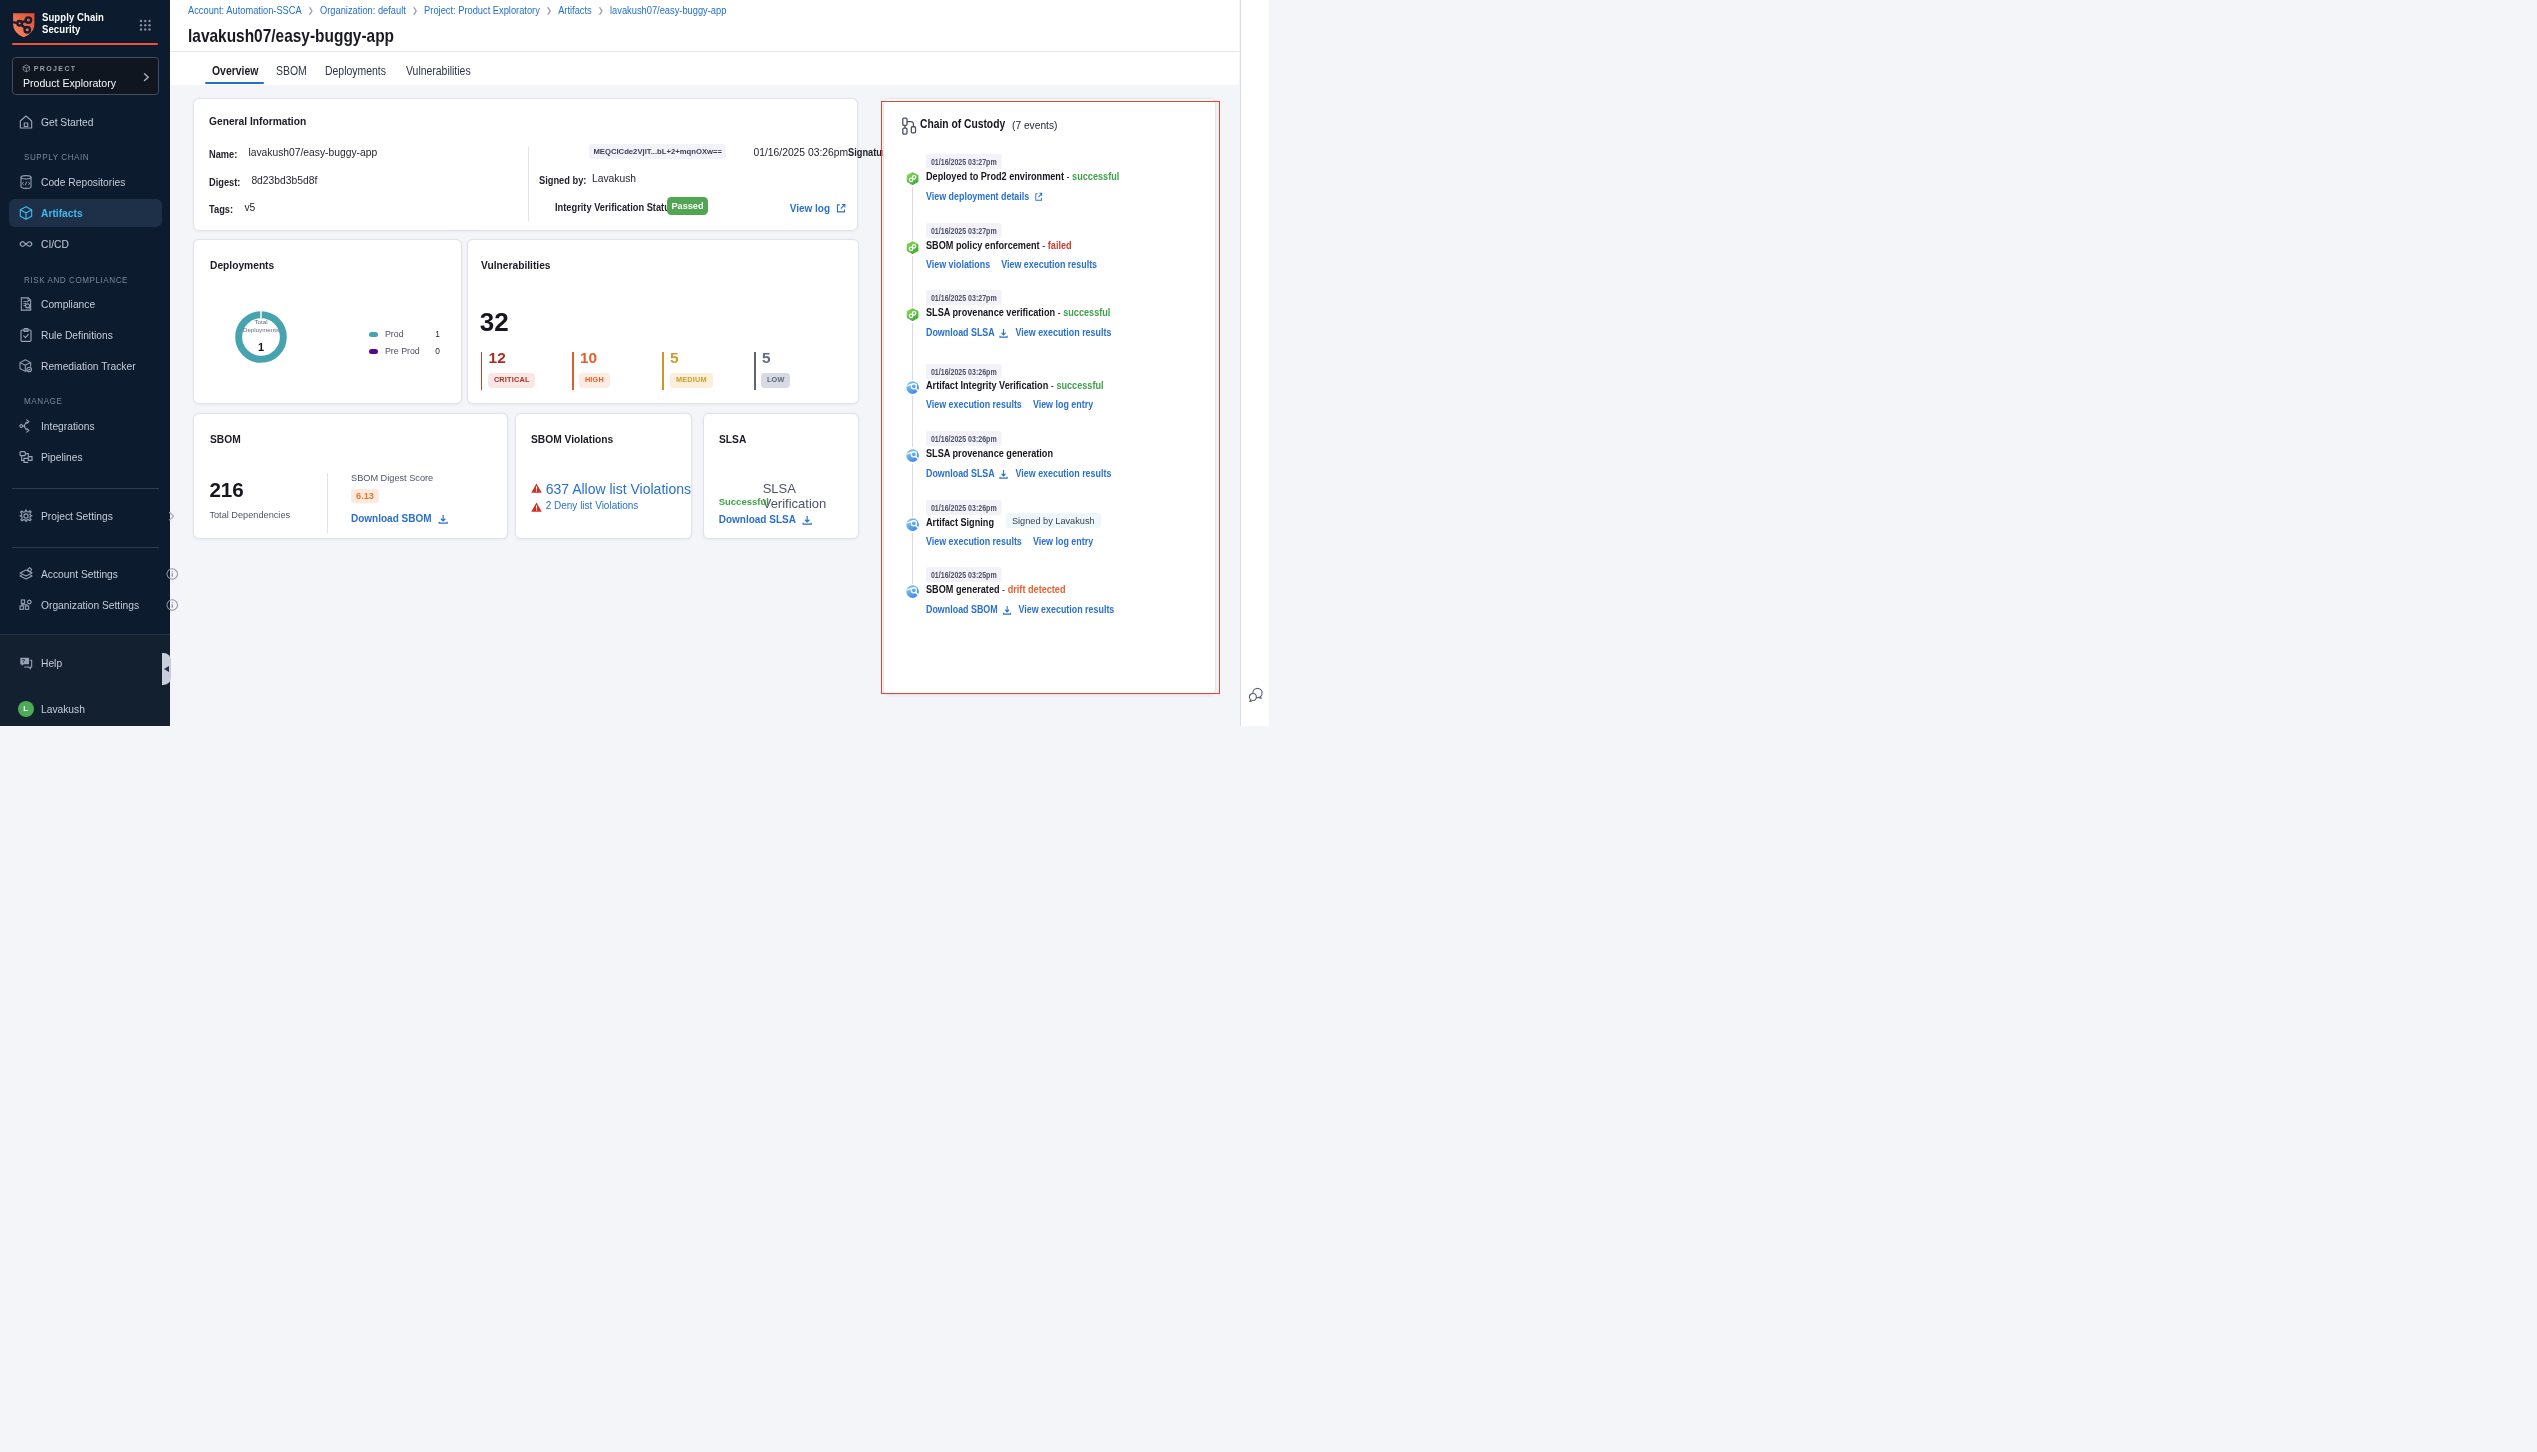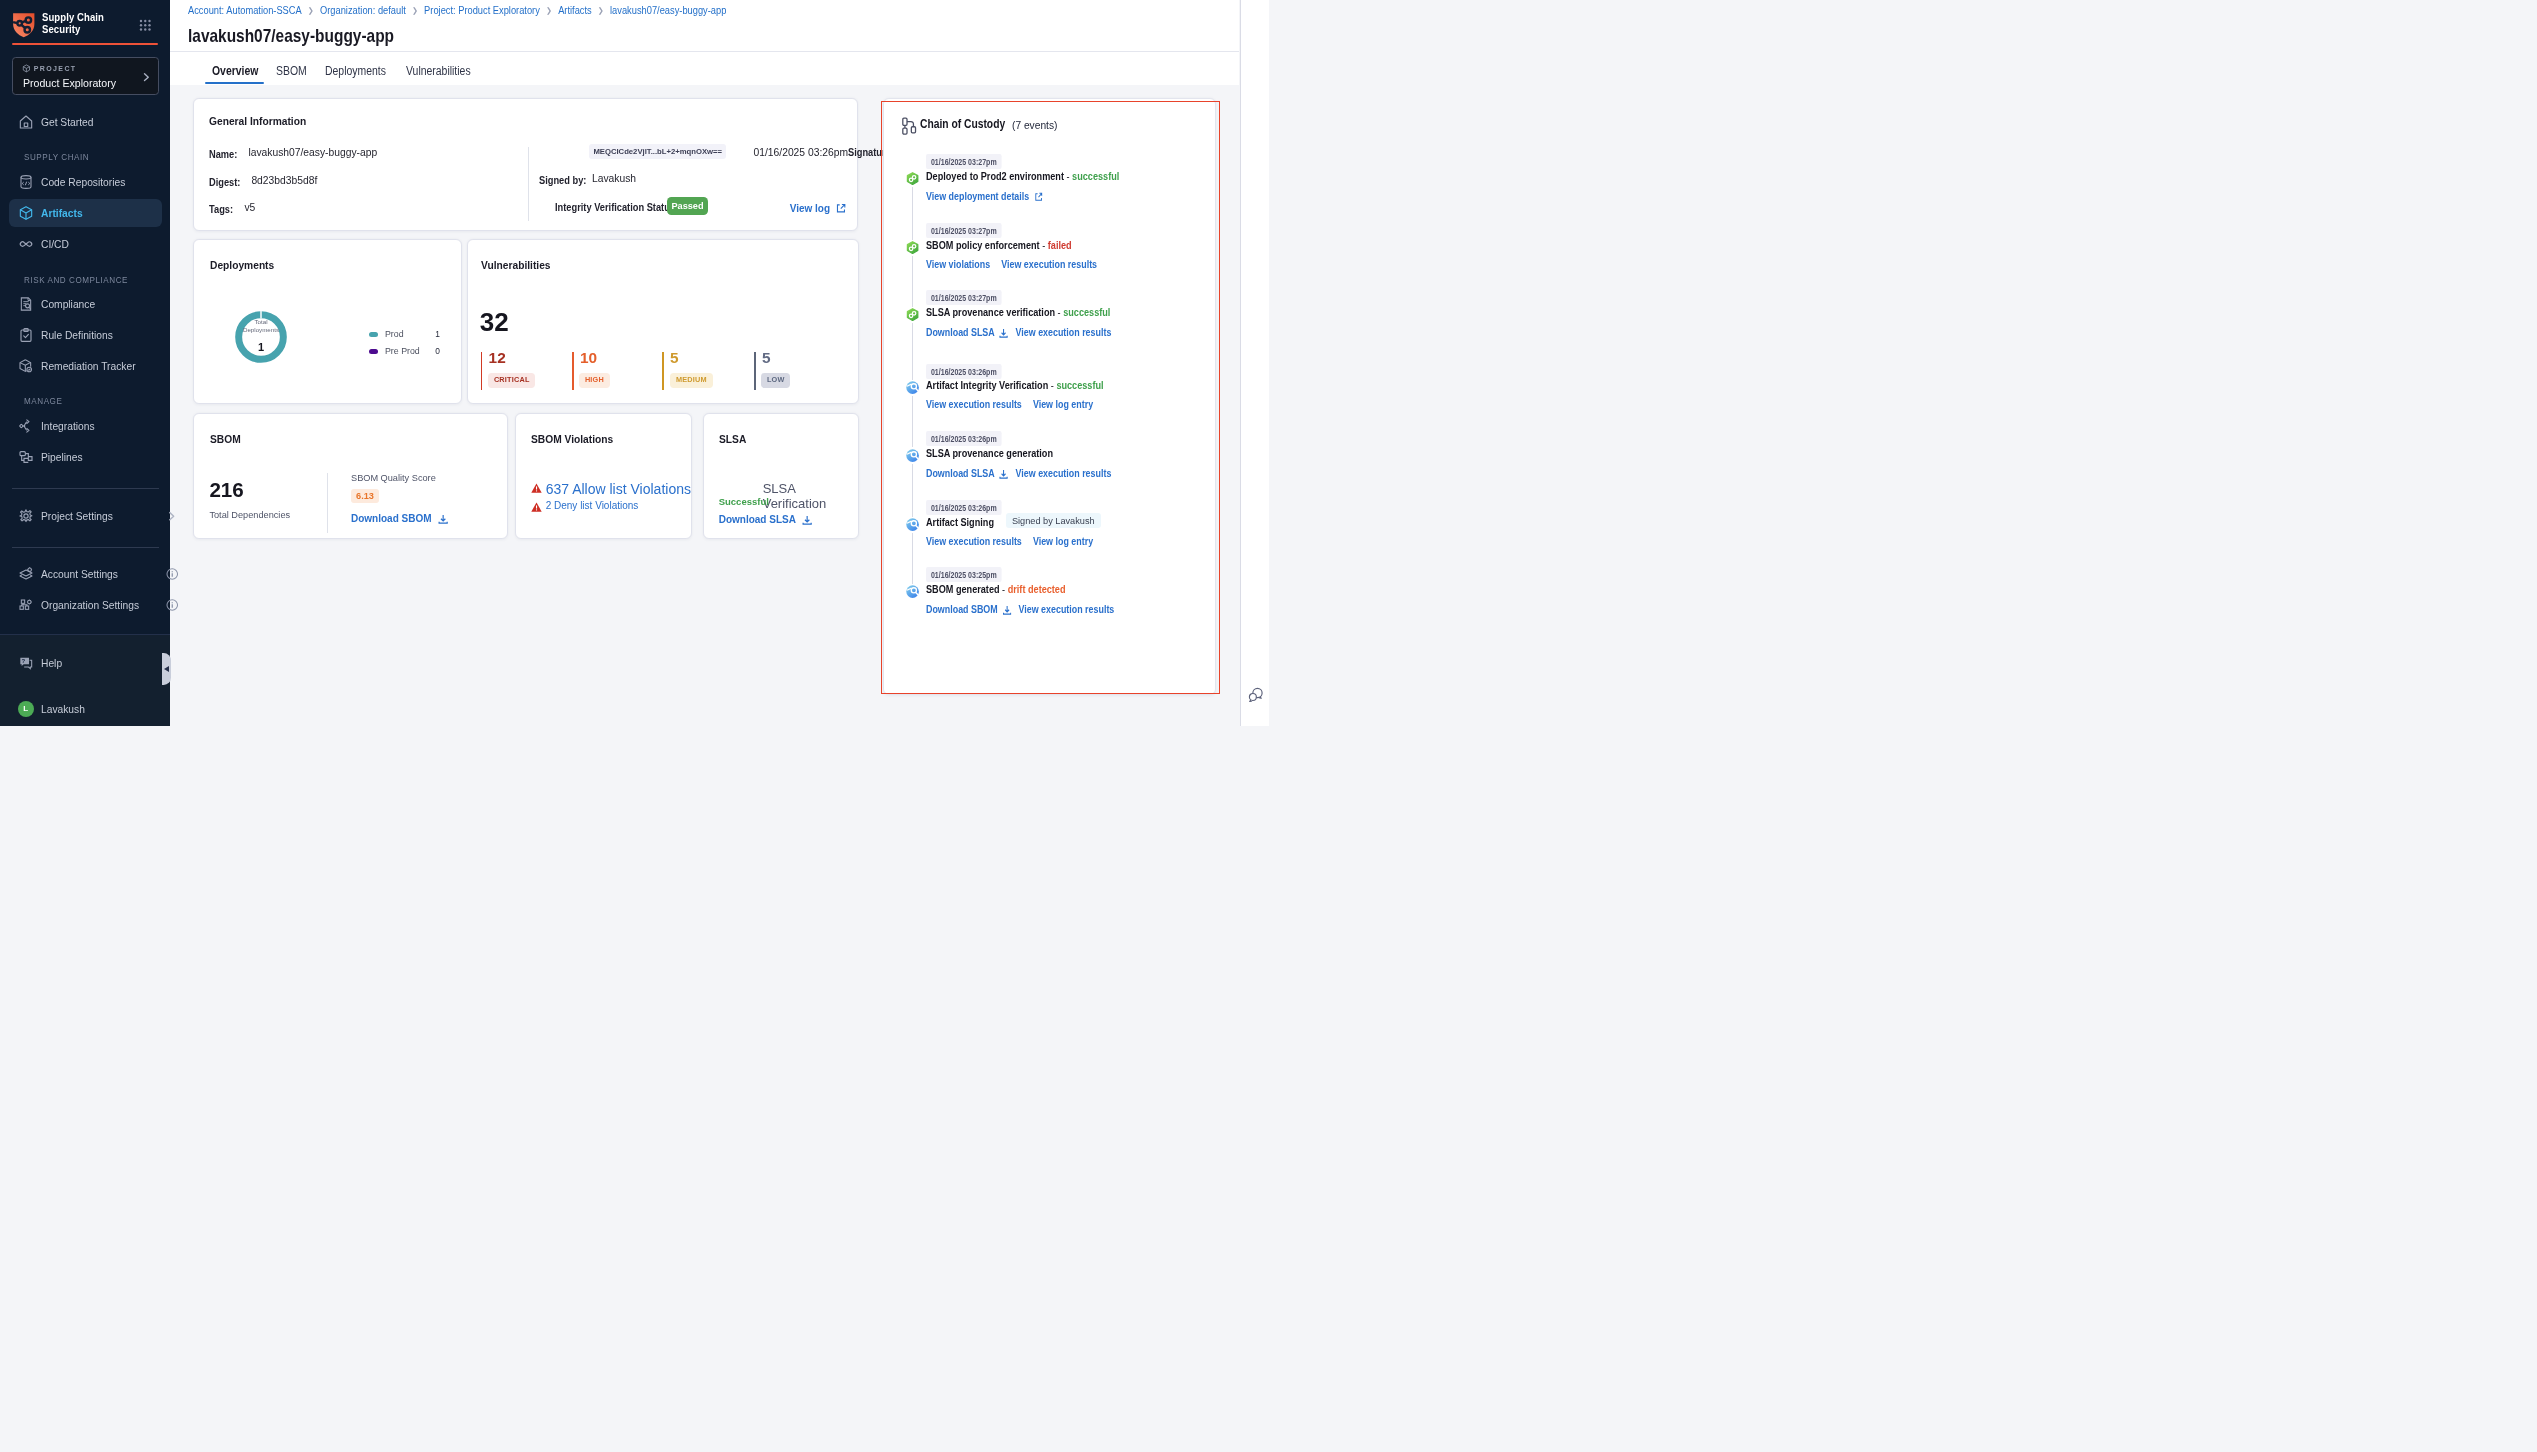--- a/index.html
+++ b/index.html
@@ -314,21 +314,21 @@
     <div class="vbar" style="left:286px; top:112px; background:#5c6579;"></div>
     <div class="vnum" style="left:294px; top:109px; color:#626b84;">5</div>
     <div class="vpill" style="left:293px; top:133px; background:#d7d9e3; color:#5d6880;">LOW</div>
   </div>
 
   <div class="card" style="left:193px; top:413px; width:315px; height:126px;">
     <div class="cardtitle" style="left:16px; top:18.4px;">SBOM</div>
     <div class="abs" style="left:15.4px; top:64px; font-size:20.6px; font-weight:bold; color:#16161f;">216</div>
     <div class="abs" style="left:15.4px; top:96px; font-size:9.2px; color:#4f5468;">Total Dependencies</div>
     <div class="abs" style="left:133px; top:59px; width:0.7px; height:60px; background:#dfe2ea;"></div>
-    <div class="abs" style="left:157px; top:59px; font-size:9.2px; color:#4f5468;">SBOM Quality Score</div>
+    <div class="abs" style="left:157px; top:59px; font-size:9.2px; color:#4f5468;">SBOM Digest Score</div>
     <div class="abs" style="left:157px; top:75px; background:#fdeadd; color:#e8752a; font-size:9.2px; font-weight:bold; border-radius:2.9px; padding:2.2px 5.1px;">6.13</div>
     <div class="abs" style="left:157px; top:98px; font-size:10px;"><a class="bluelink">Download SBOM</a>
       <svg style="position:relative; top:1.5px; left:3.7px;" width="10.3" height="10.3" viewBox="0 0 14 14" fill="none" stroke="#2a70cc" stroke-width="1.6">
           <path d="M7 1.5 V9 M4 6.5 L7 9.5 L10 6.5 M1.5 10.5 v2 h11 v-2"></path>
         </svg>
     </div>
   </div>
 
   <div class="card" style="left:515px; top:413px; width:177px; height:126px;">
     <div class="cardtitle" style="left:14.7px; top:18.4px;">SBOM Violations</div>

